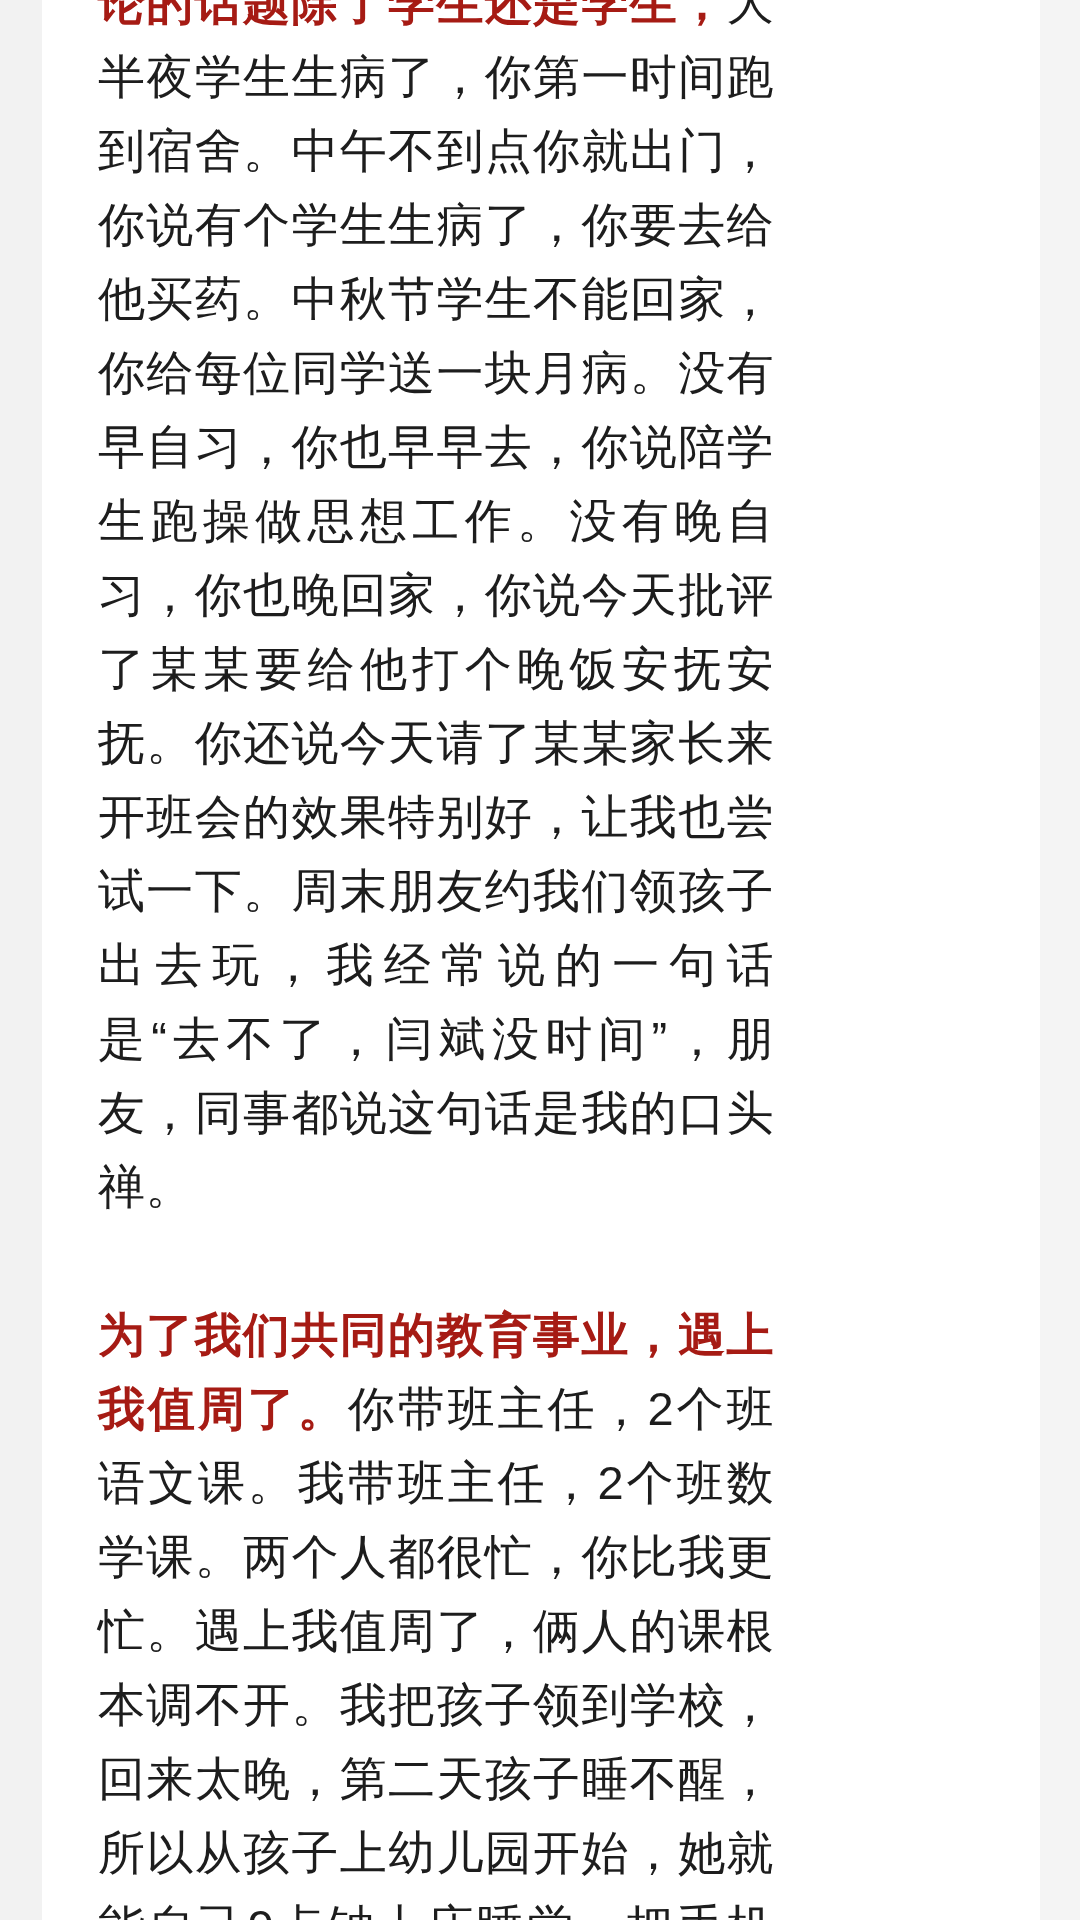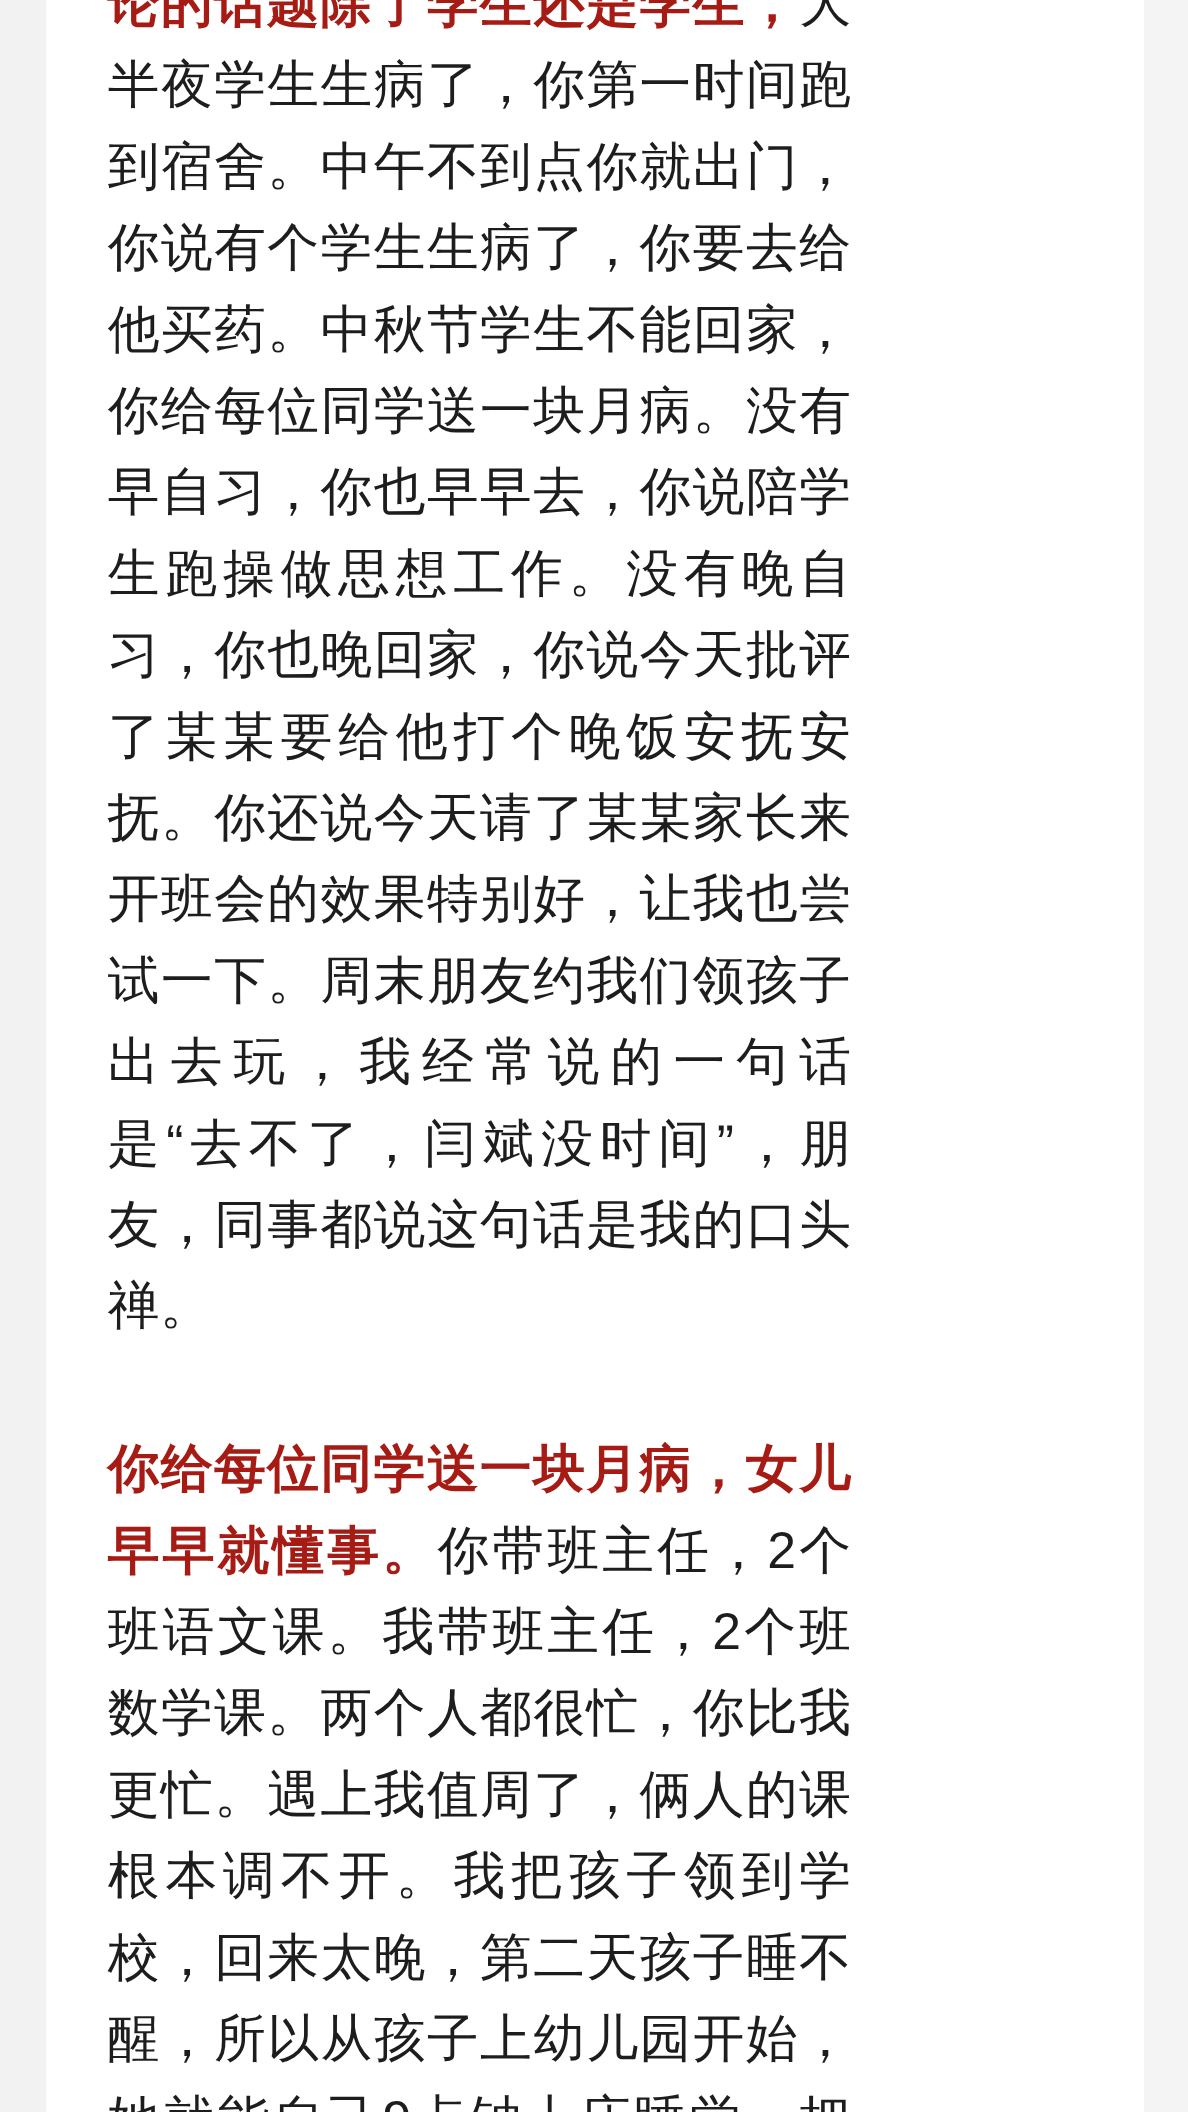--- a/index.html
+++ b/index.html
@@ -70,16 +70,16 @@
 
 <div class="page">
 
   <div class="gutter-left"></div>
   <div class="gutter-right"></div>
 
   <div class="article">
 
     <p class="para"><span class="hl">论的话题除了学生还是学生，</span><span class="plain">大半夜学生生病了，你第一时间跑到宿舍。中午不到点你就出门，你说有个学生生病了，你要去给他买药。中秋节学生不能回家，你给每位同学送一块月病。没有早自习，你也早早去，你说陪学生跑操做思想工作。没有晚自习，你也晚回家，你说今天批评了某某要给他打个晚饭安抚安抚。你还说今天请了某某家长来开班会的效果特别好，让我也尝试一下。周末朋友约我们领孩子出去玩，我经常说的一句话是“去不了，闫斌没时间”，朋友，同事都说这句话是我的口头禅。</span></p>
 
-    <p class="para"><span class="hl">你给每位同学送一块月病，女儿早早就懂事。</span><span class="plain">你带班主任，2个班语文课。我带班主任，2个班数学课。两个人都很忙，你比我更忙。遇上我值周了，俩人的课根本调不开。我把孩子领到学校，回来太晚，第二天孩子睡不醒，所以从孩子上幼儿园开始，她就能自己9点钟上床睡觉，把手机放枕头边有事给我打电话。10点钟回到家，看到床上熟睡的小宝宝我眼泪</span></p>
+    <p class="para"><span class="hl">为了我们共同的教育事业，遇上我值周了。</span><span class="plain">你带班主任，2个班语文课。我带班主任，2个班数学课。两个人都很忙，你比我更忙。遇上我值周了，俩人的课根本调不开。我把孩子领到学校，回来太晚，第二天孩子睡不醒，所以从孩子上幼儿园开始，她就能自己9点钟上床睡觉，把手机放枕头边有事给我打电话。10点钟回到家，看到床上熟睡的小宝宝我眼泪</span></p>
 
   </div>
 </div>
 
 </body></html>

